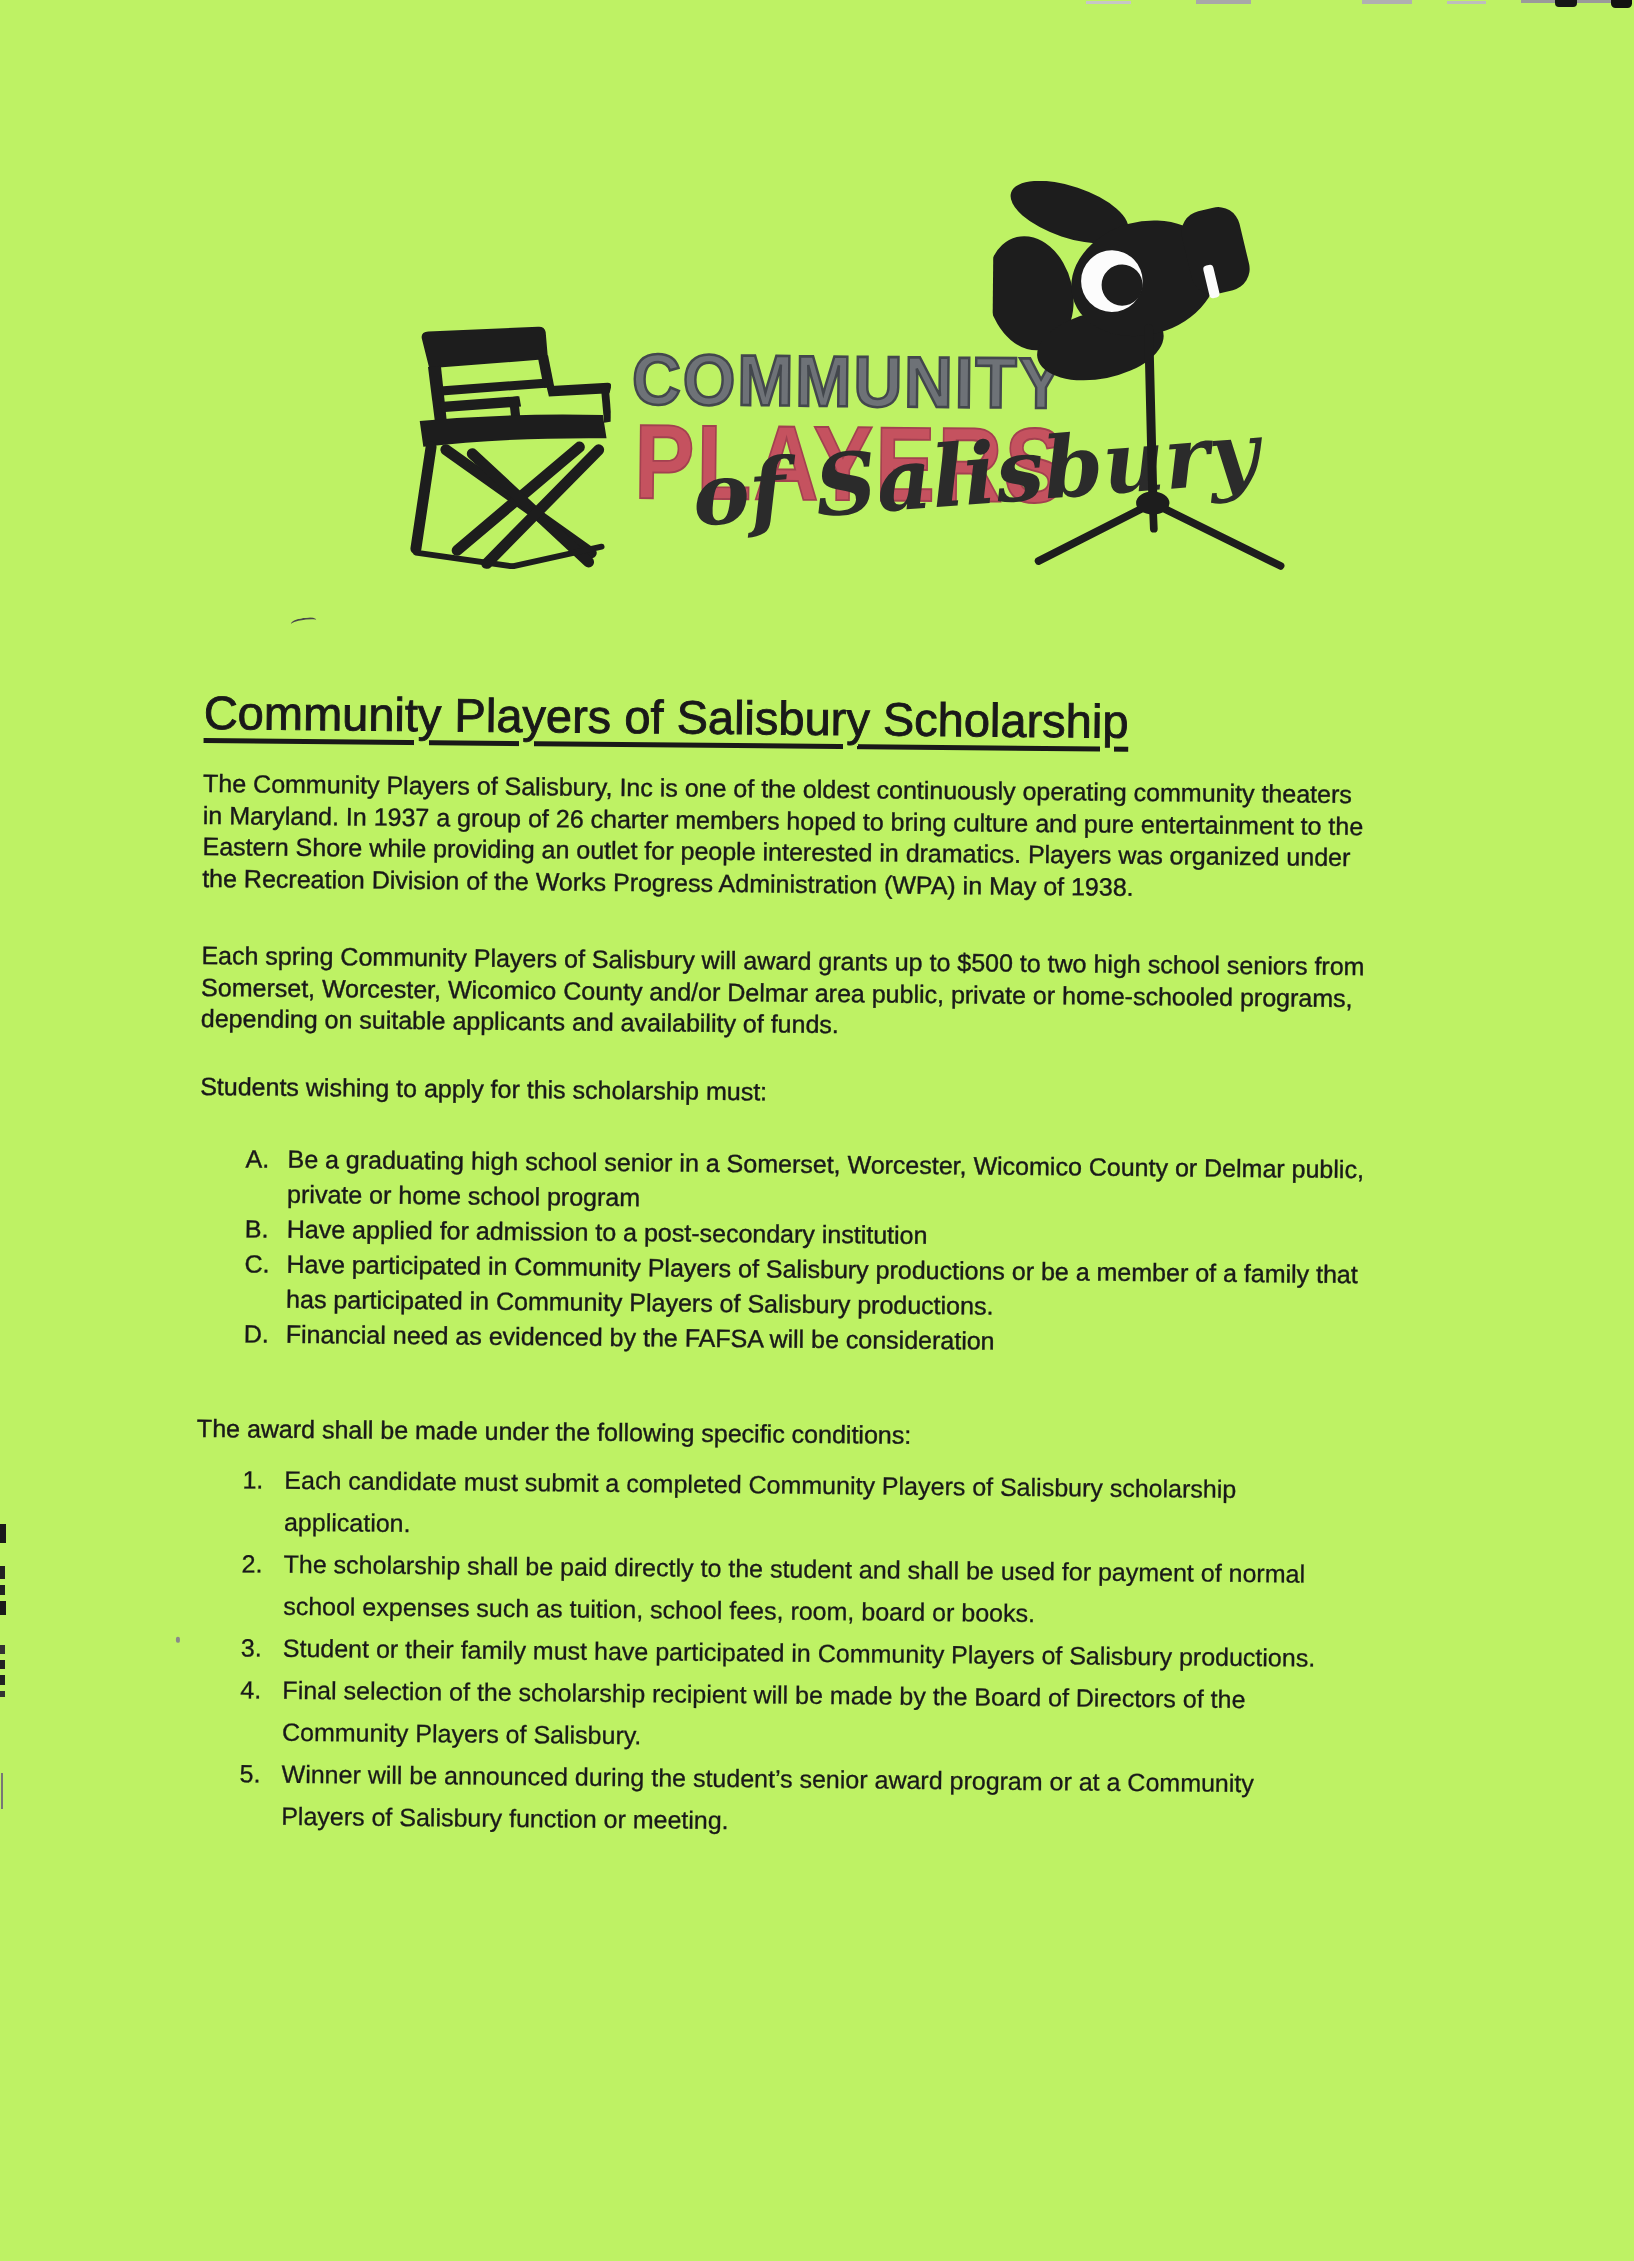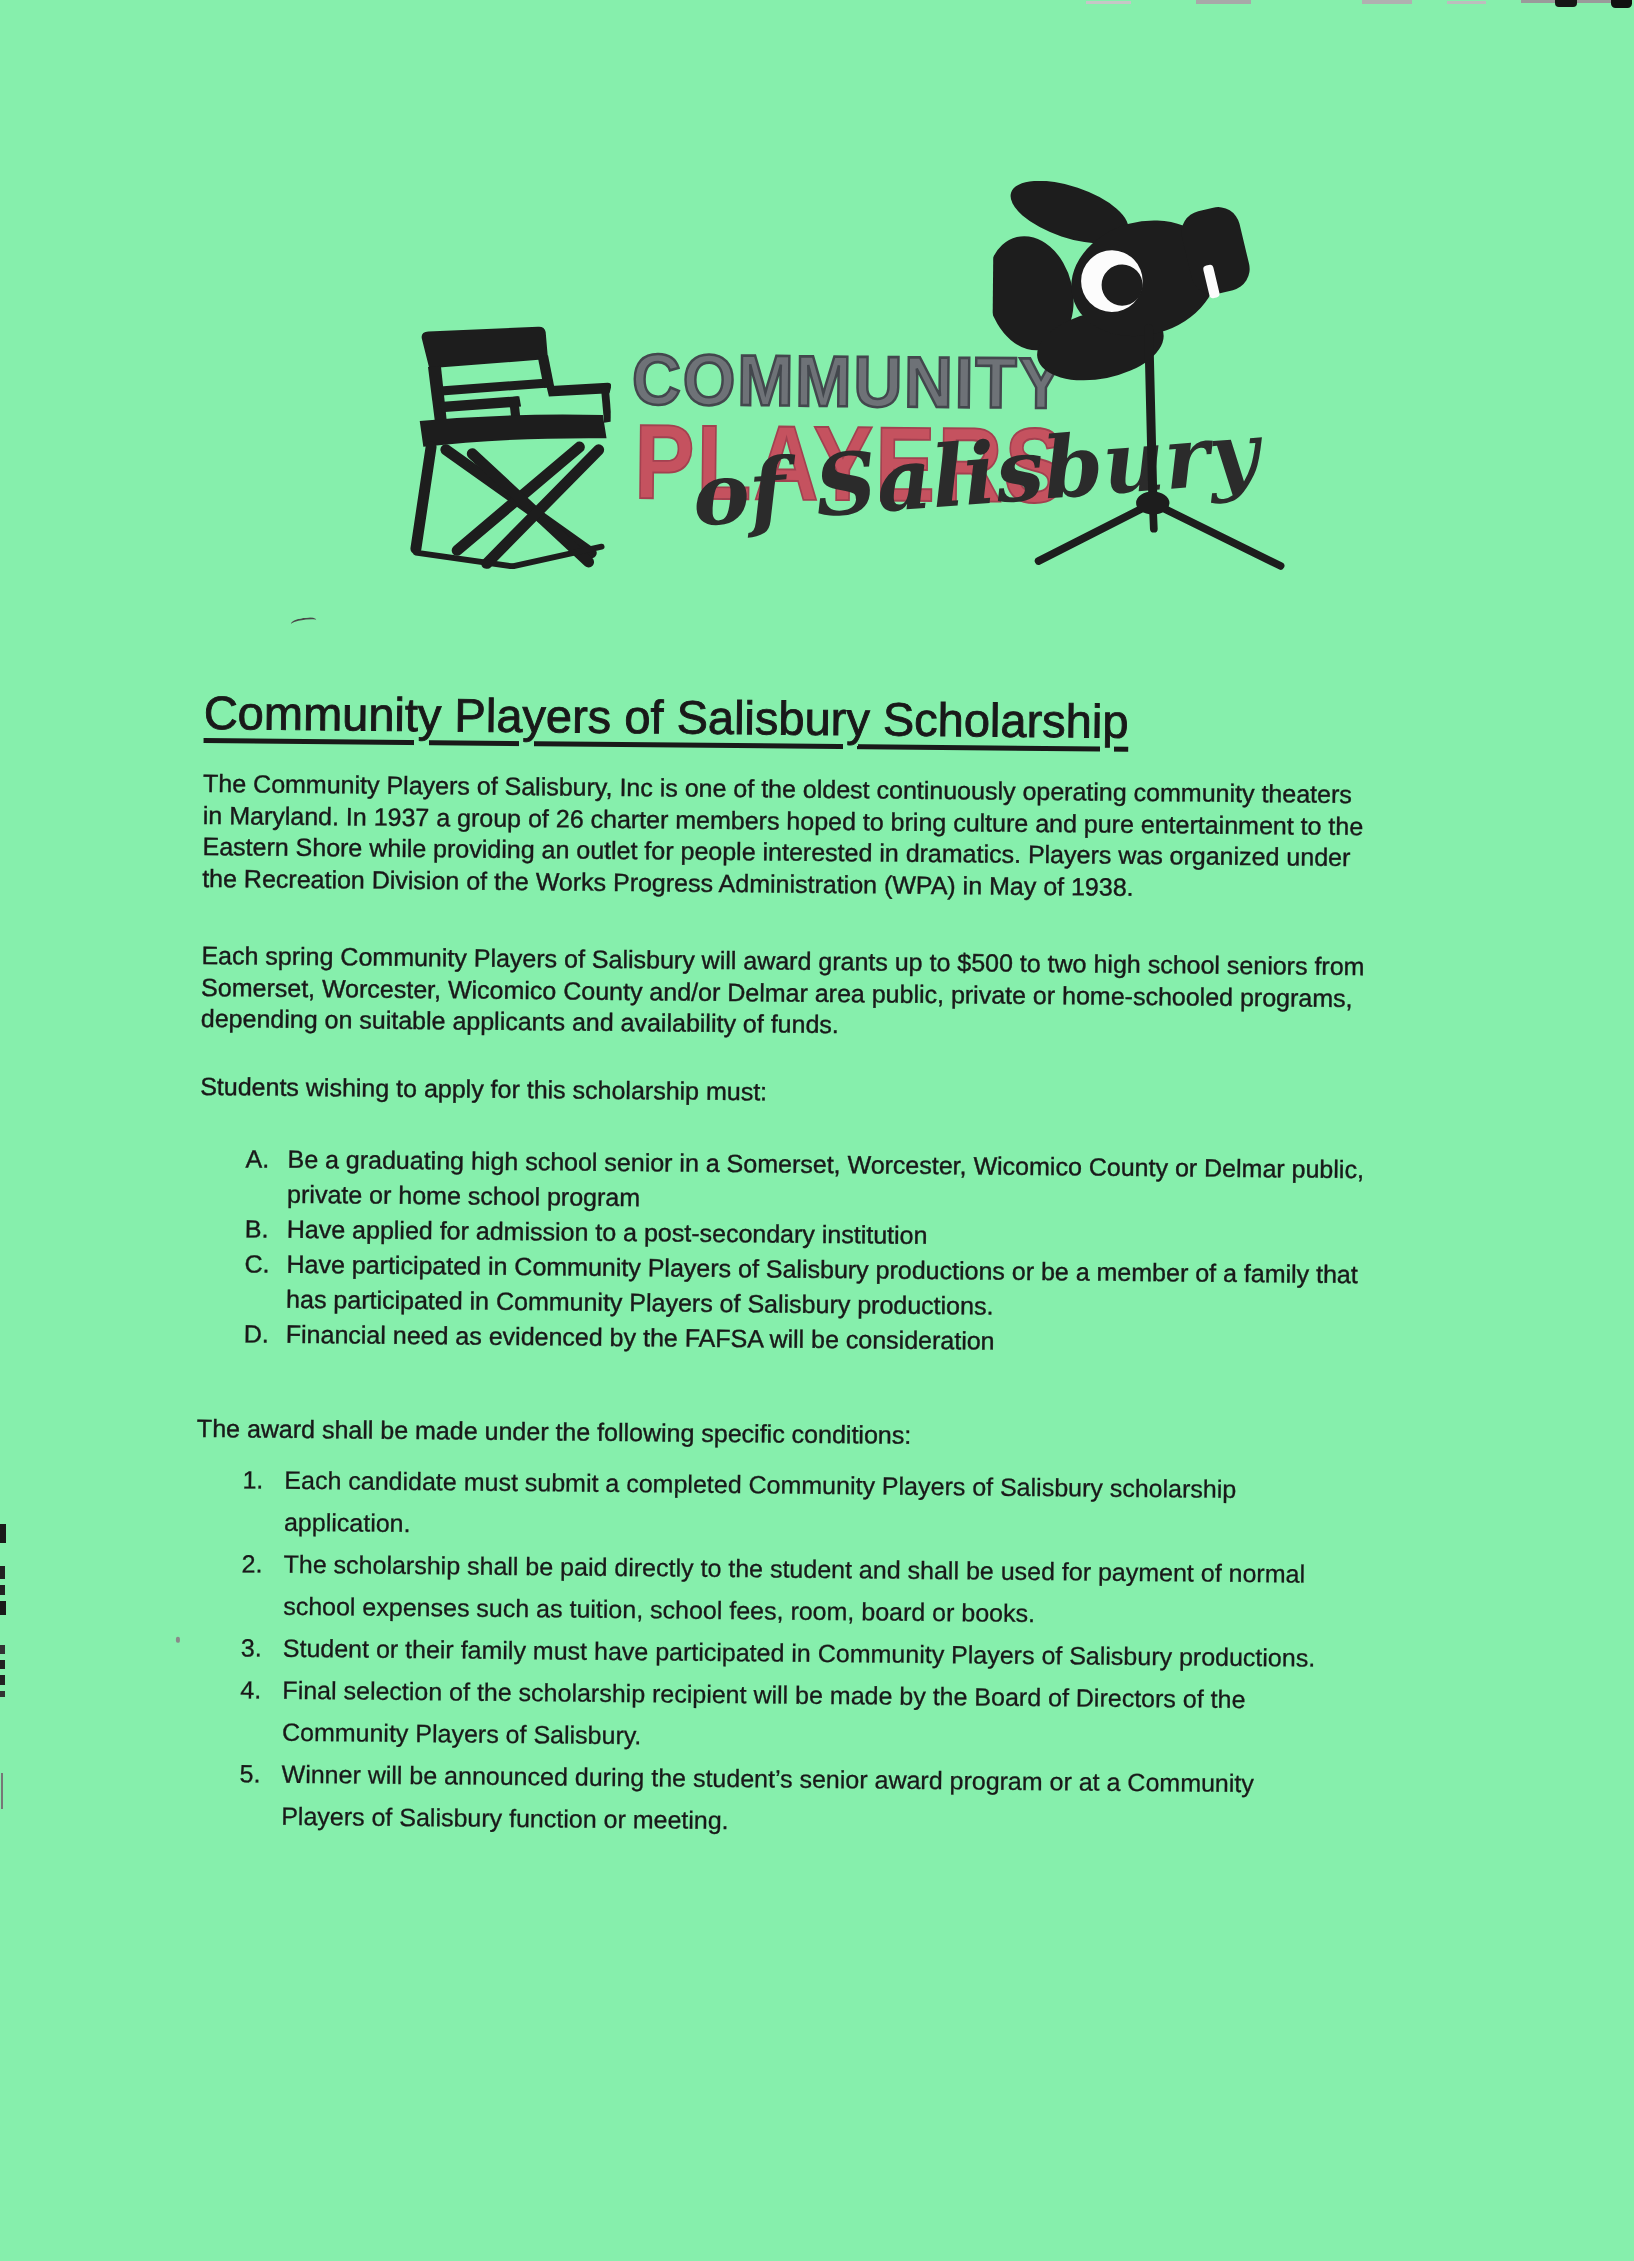--- a/index.html
+++ b/index.html
@@ -1,17 +1,17 @@
 <!DOCTYPE html>
 <html style="font-size:10.3px"><head>
 <meta charset="utf-8">
 <style>
   html,body{margin:0;padding:0;background:#e8e8e8;}
   .page{
-    position:relative;width:1634px;height:2261px;background:#86efac;
+    position:relative;width:1634px;height:2261px;background:#bef264;
     overflow:hidden;font-family:"Liberation Sans",sans-serif;color:#191919;
   }
   .skew{position:absolute;left:0;top:0;width:100%;height:100%;
     transform:rotate(0.55deg);transform-origin:206px 694px;}
 
   
   .logo{position:absolute;left:398px;top:167px;width:899px;height:418px;}
   .logo svg{position:absolute;}
   .chair-svg{left:9.6px;top:154px;}
   .light-svg{left:591px;top:6.4px;}

